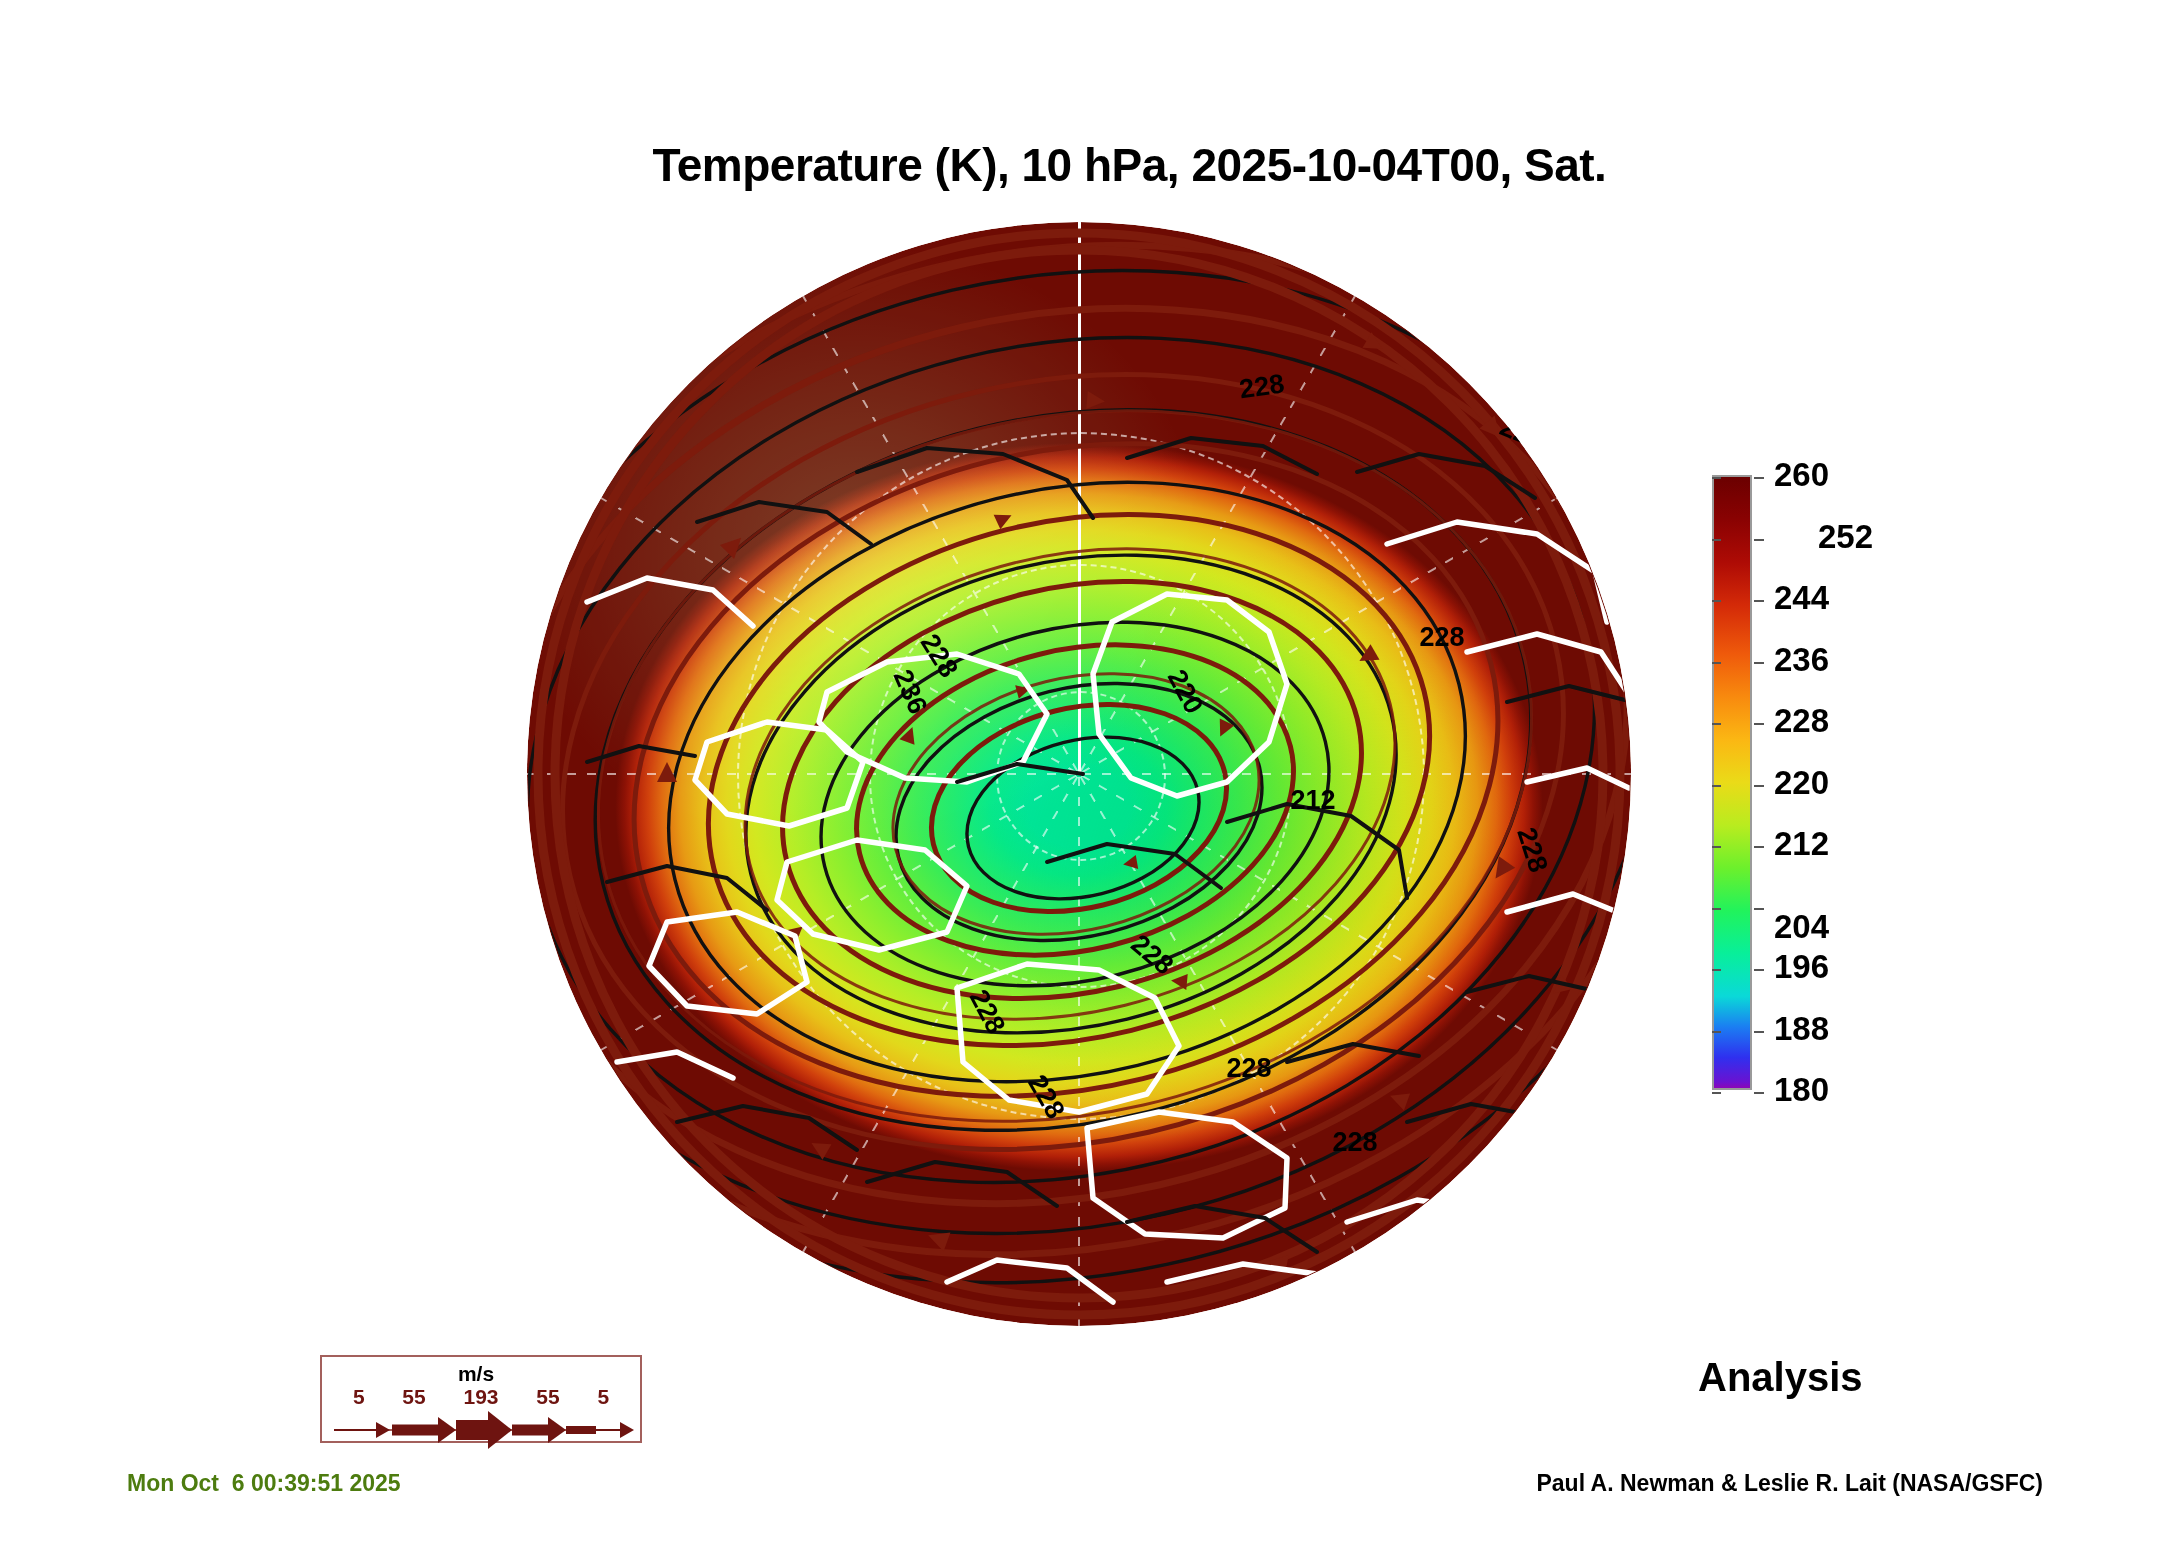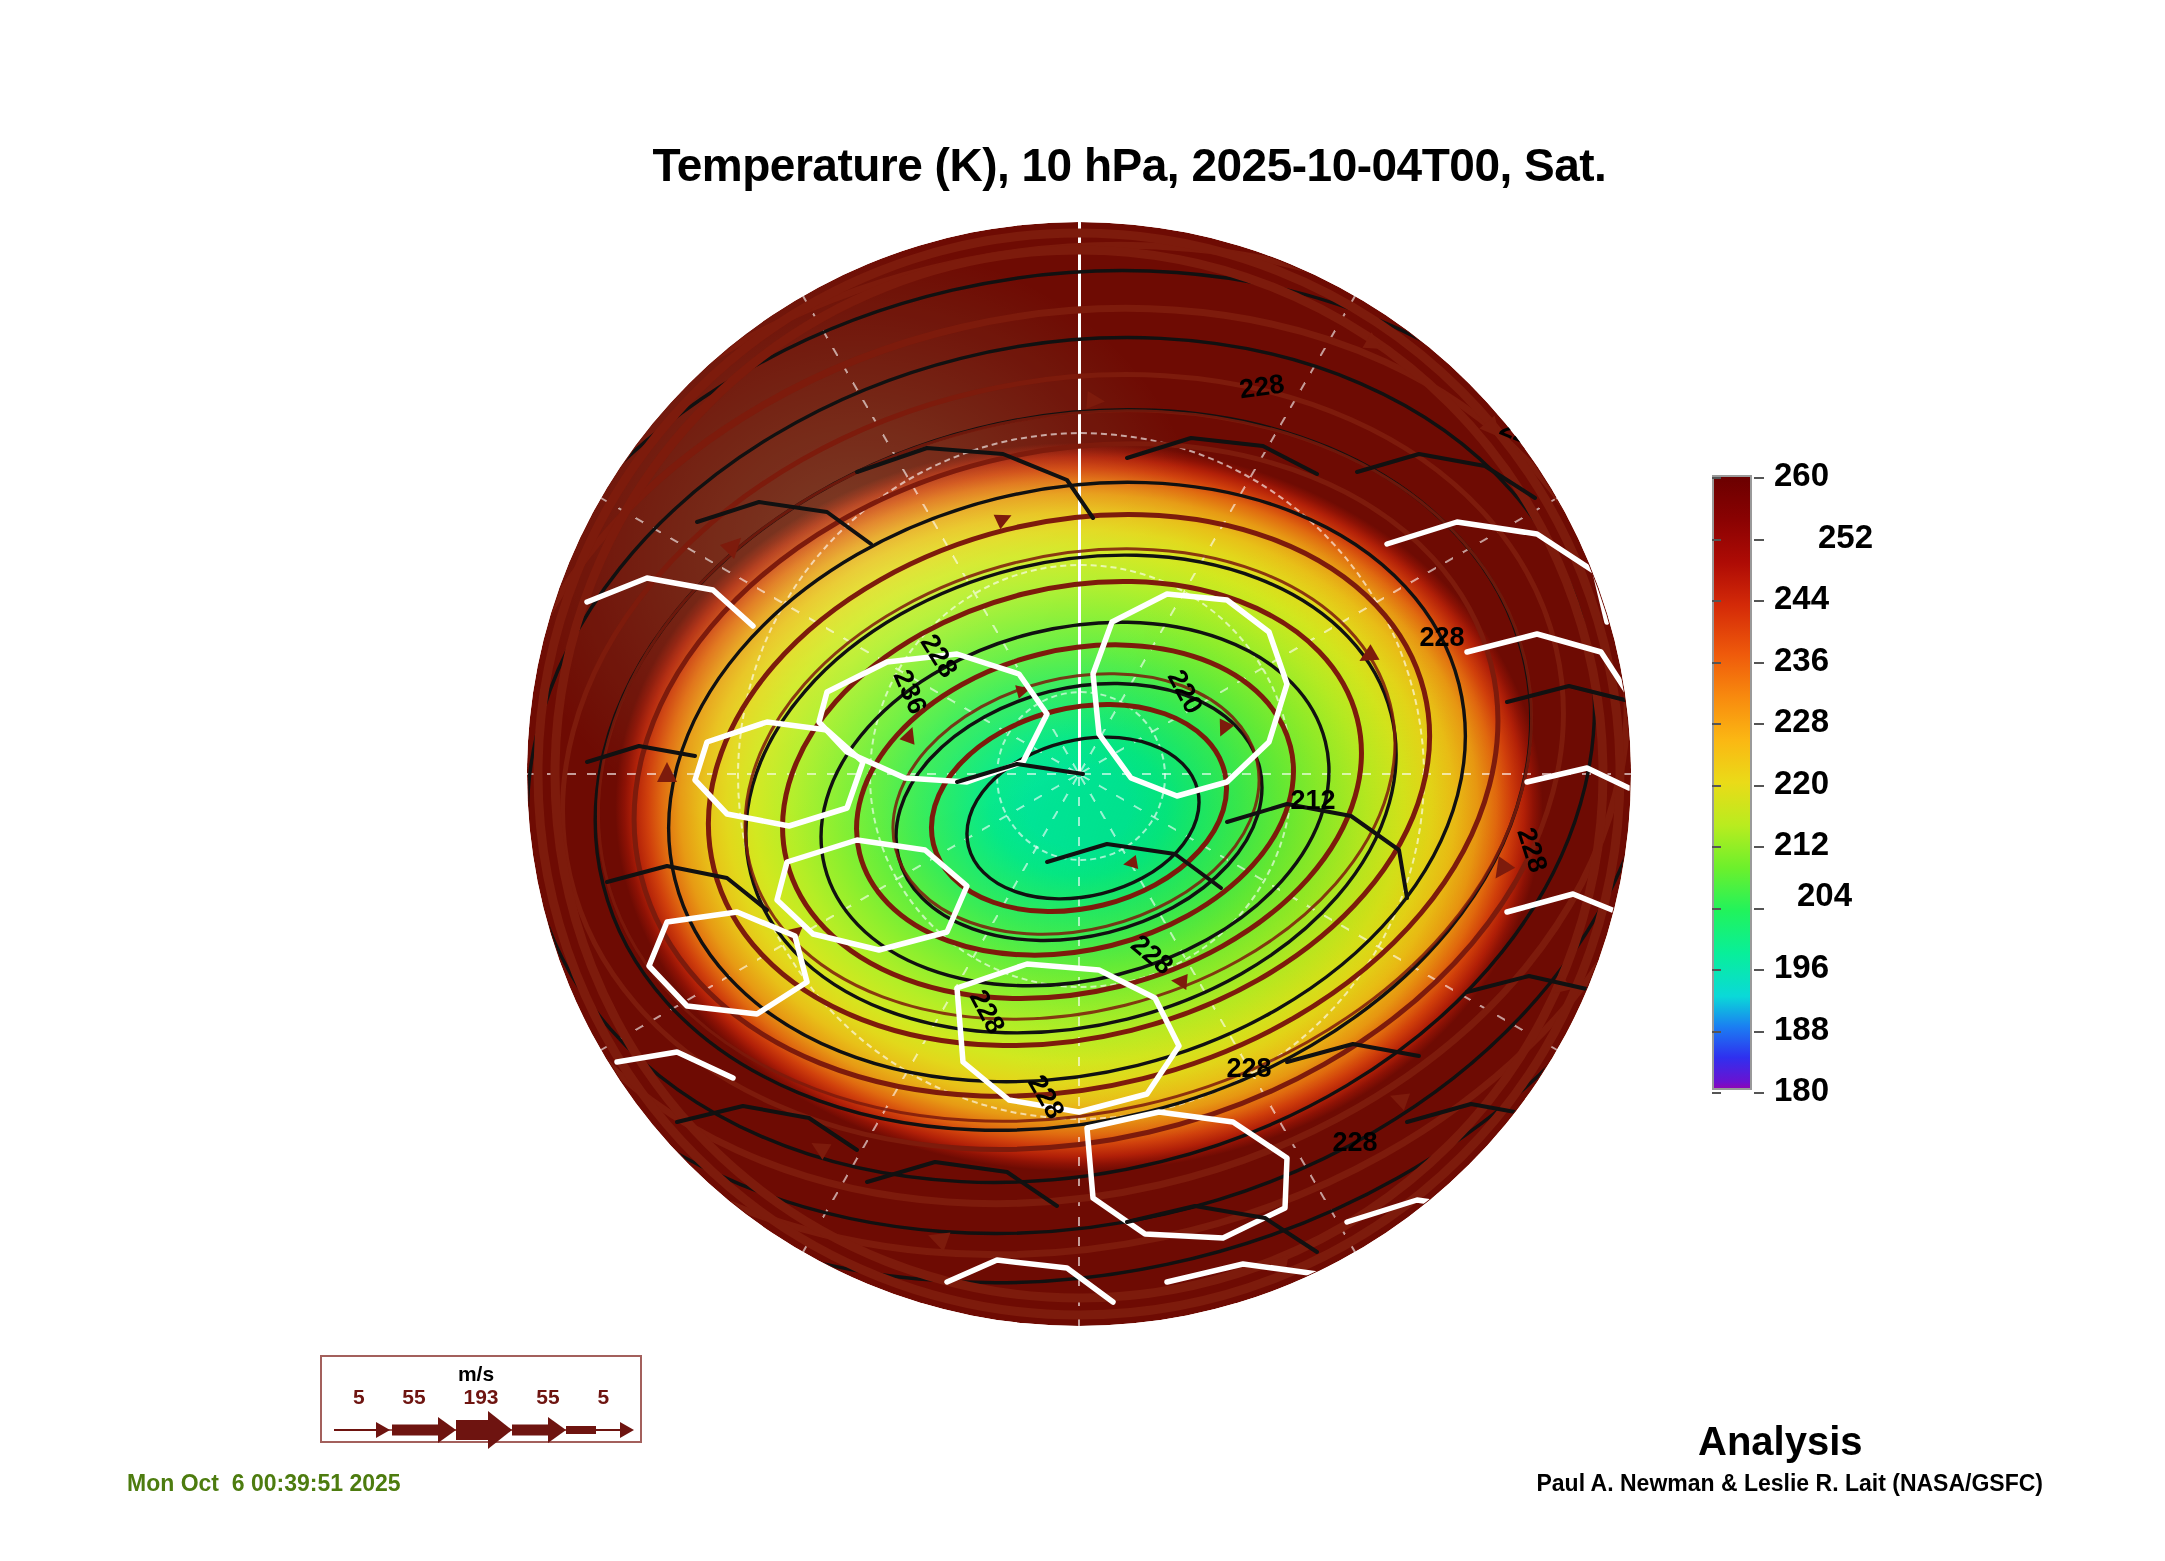--- a/index.html
+++ b/index.html
@@ -92,21 +92,21 @@
   #wlegend .nums{position:absolute;left:0;right:0;top:28px;display:flex;
                  justify-content:space-around;padding:0 12px;box-sizing:border-box;}
   #wlegend .nums span{font-size:21px;font-weight:bold;color:#6e1410;}
   #wlegend .bararea{position:absolute;left:12px;right:12px;top:62px;height:22px;}
   #wlegend .baseline{position:absolute;left:0;right:0;top:10px;height:2px;background:#a3605c;}
   .wseg{position:absolute;background:#6e1410;top:50%;transform:translateY(-50%);}
   .whead{position:absolute;width:0;height:0;top:50%;transform:translateY(-50%);
          border-left-style:solid;border-left-color:#6e1410;
          border-top:transparent solid;border-bottom:transparent solid;}
 
-  #analysis{position:absolute;left:1698px;top:1419px;font-size:40px;font-weight:bold;color:#000;}
+  #analysis{position:absolute;left:1698px;top:1355px;font-size:40px;font-weight:bold;color:#000;}
   #stamp{position:absolute;left:127px;top:1470px;font-size:23px;font-weight:bold;color:#4d7c0f;
          white-space:pre;}
   #credit{position:absolute;right:122px;top:1470px;font-size:23px;font-weight:bold;color:#000;}
 </style>
 </head>
 <body>
 
 <div id="title">Temperature (K), 10 hPa, 2025-10-04T00, Sat.</div>
 
 <div id="map-wrap">
@@ -315,21 +315,21 @@
       </div>
   </div>
   <div id="cblabels">
       <div class="cblabel" style="top: 0px;">260</div>
       <div class="cblabel" style="top: 61.5px; margin-left: 44px;">252</div>
       <div class="cblabel" style="top: 123px;">244</div>
       <div class="cblabel" style="top: 184.5px;">236</div>
       <div class="cblabel" style="top: 246px;">228</div>
       <div class="cblabel" style="top: 307.5px;">220</div>
       <div class="cblabel" style="top: 369px;">212</div>
-      <div class="cblabel" style="top: 420px; margin-left: 23px;">204</div>
+      <div class="cblabel" style="top: 452px;">204</div>
       <div class="cblabel" style="top: 492px;">196</div>
       <div class="cblabel" style="top: 553.5px;">188</div>
       <div class="cblabel" style="top: 615px;">180</div>
     </div>
 </div>
 
 <div id="wlegend">
   <div class="unit">m/s</div>
   <div class="nums" id="wnums">
       <span>5</span>

